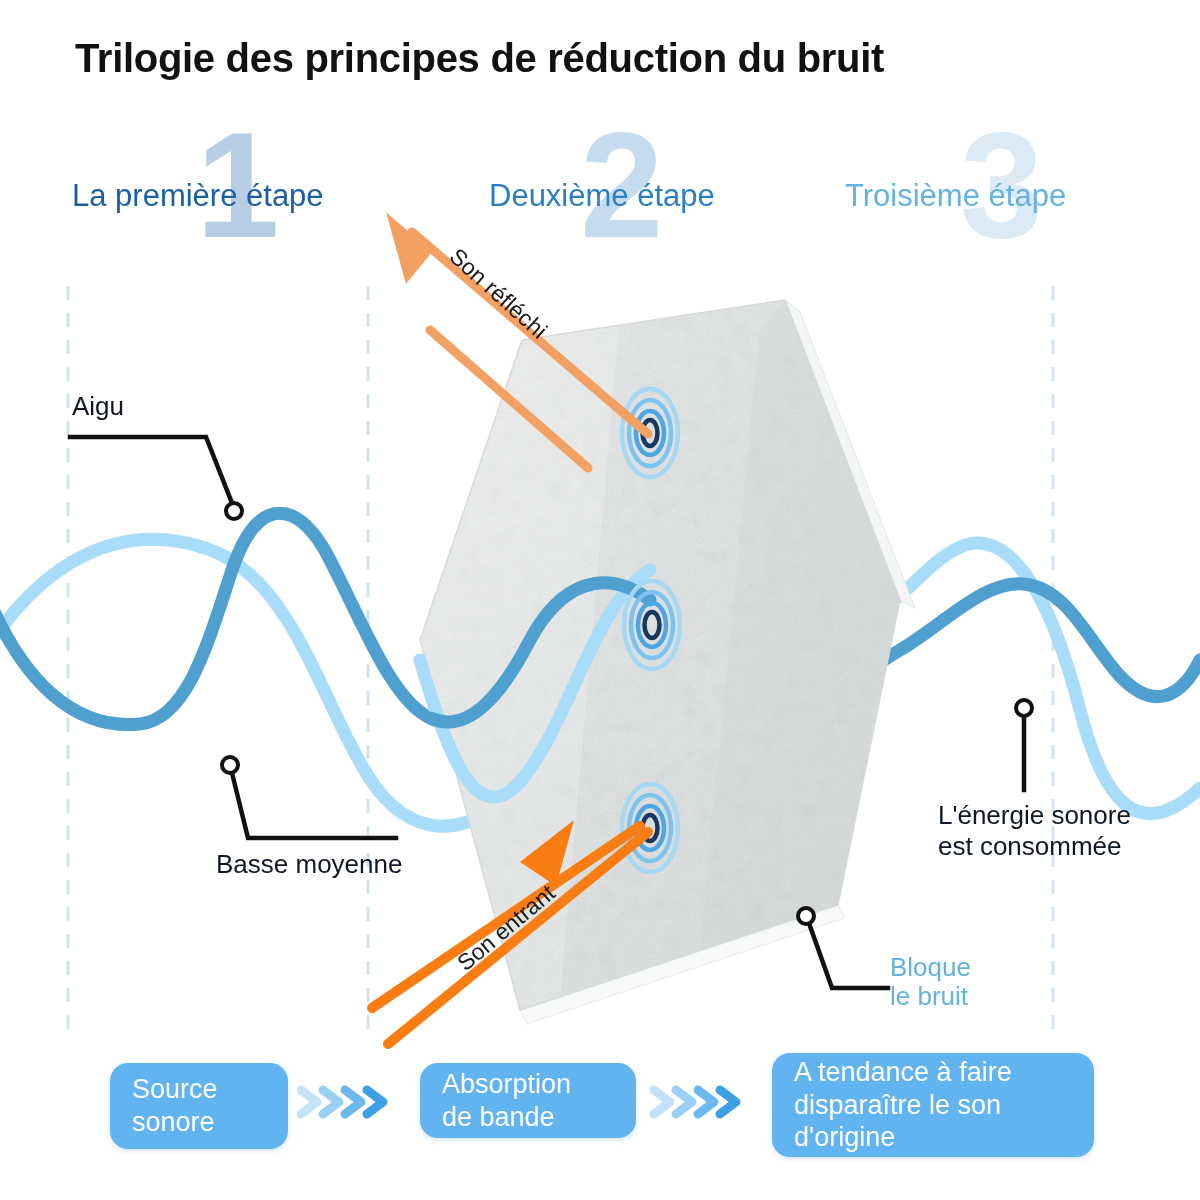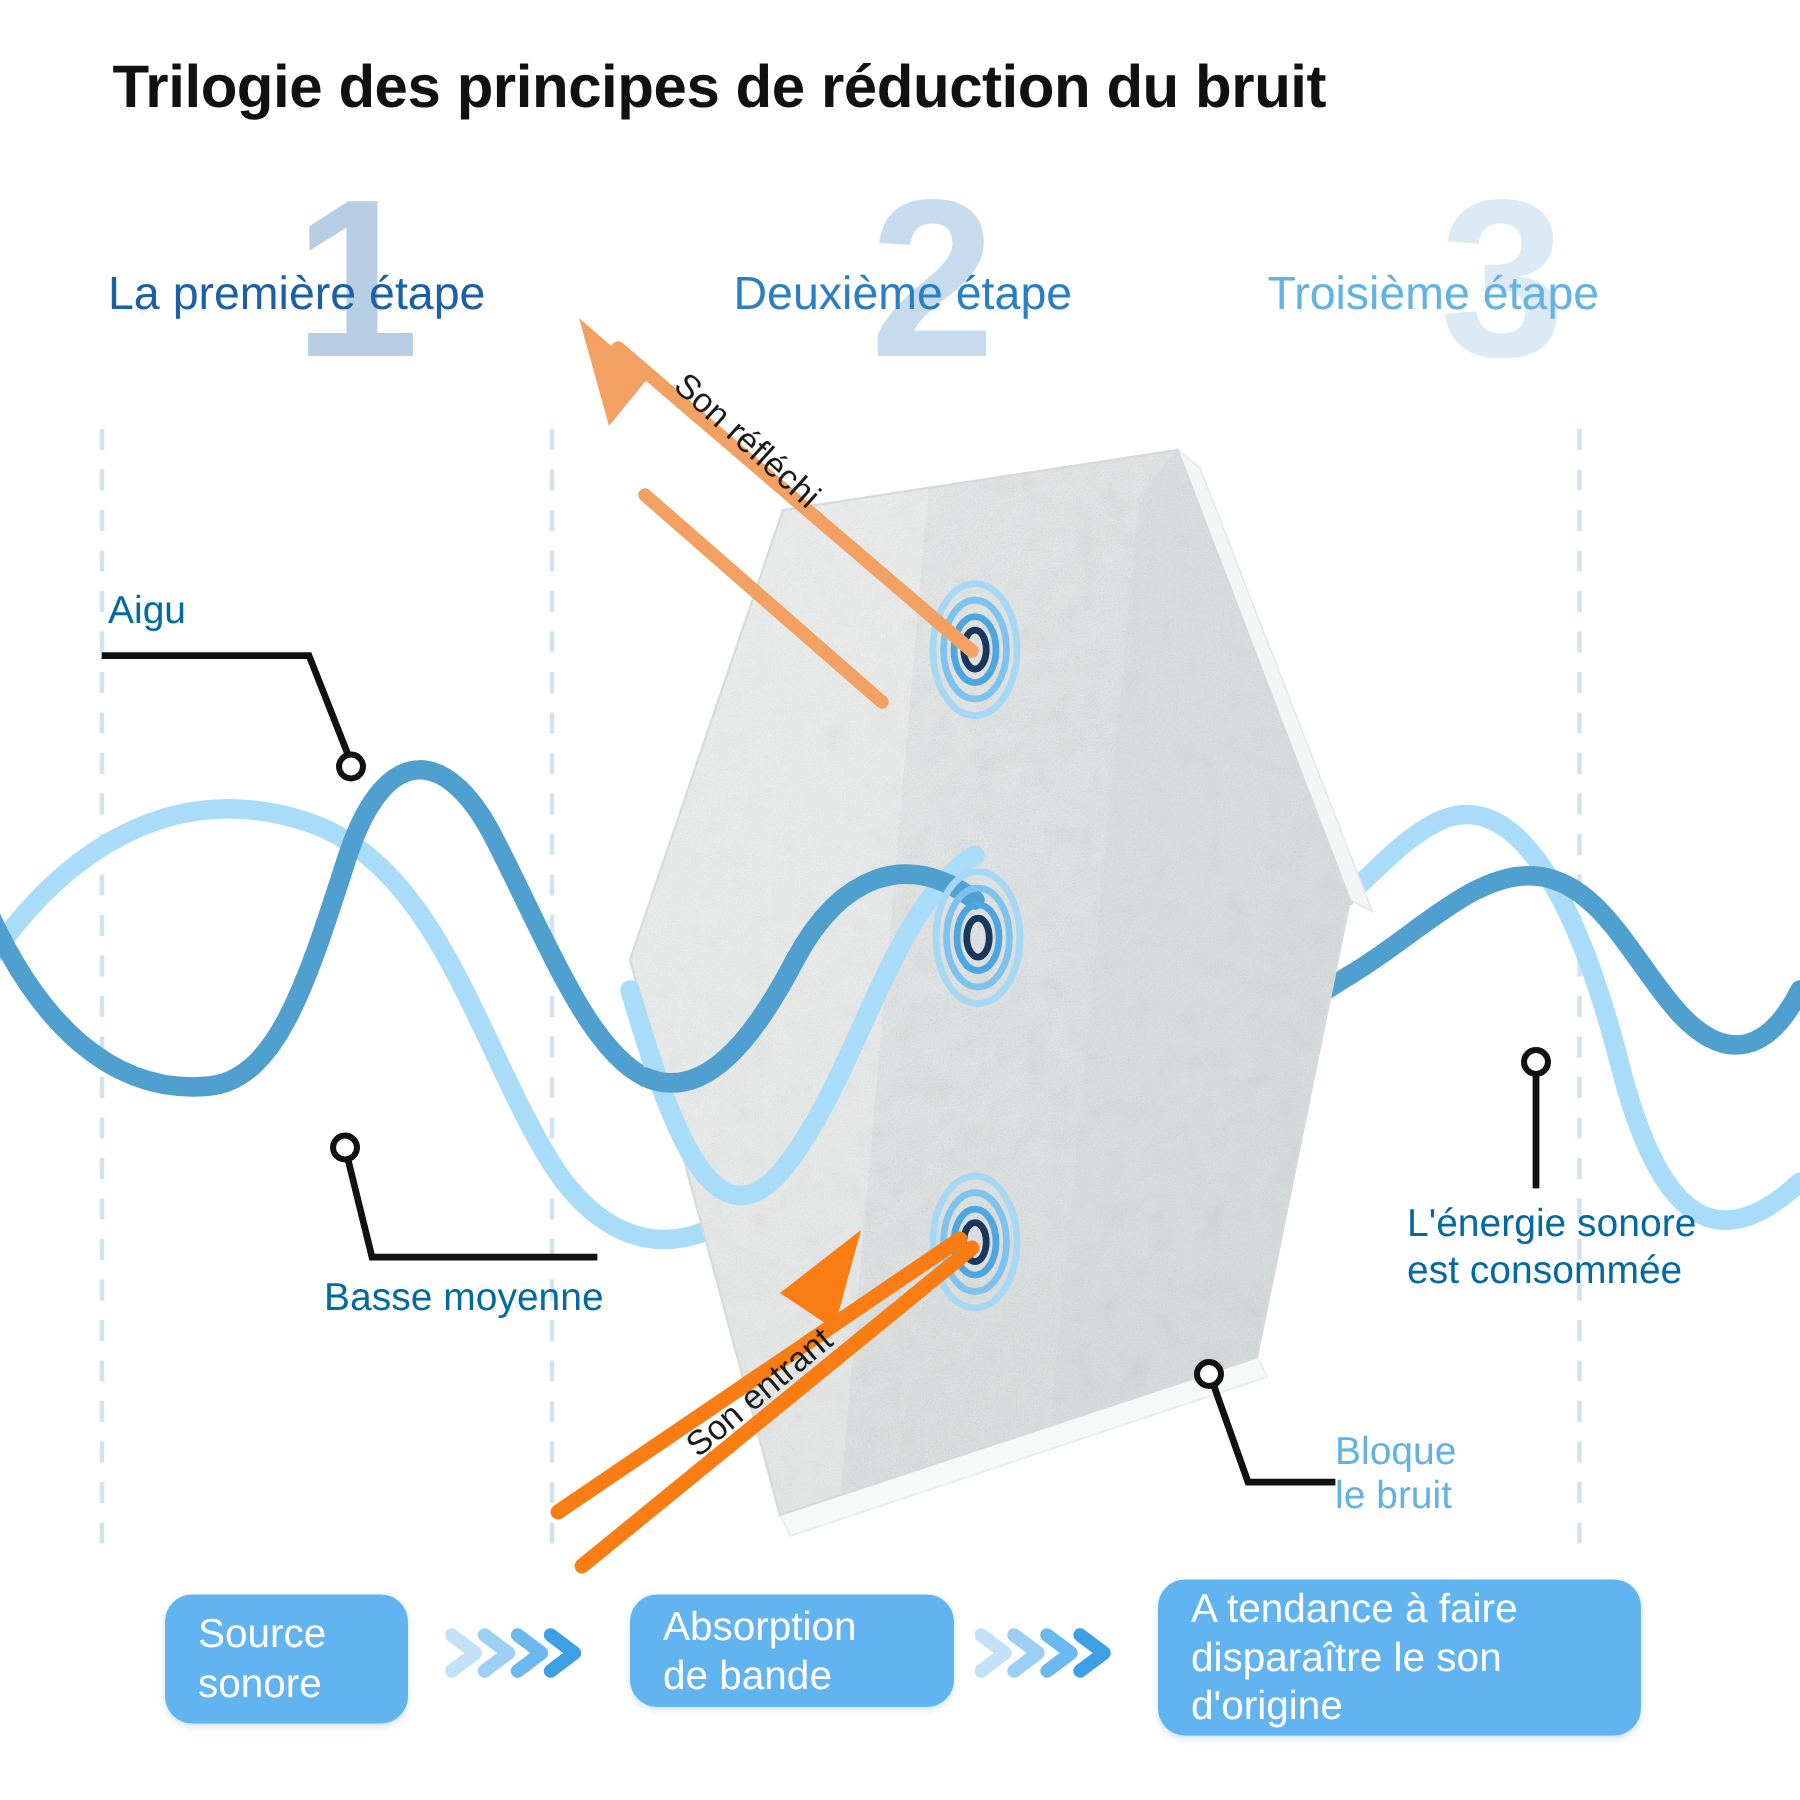--- a/index.html
+++ b/index.html
@@ -37,21 +37,21 @@
   .step-label{
     font-size:31px;font-weight:normal;white-space:nowrap;
     font-family:"Liberation Sans","DejaVu Sans",sans-serif;
   }
   #step1{left:72px;top:178px;color:#1a5fa8;}
   #step2{left:489px;top:178px;color:#2a7fc4;}
   #step3{left:845px;top:178px;color:#63b2e2;}
 
   
   .callout{
-    font-size:26px;color:#0369a1;white-space:nowrap;line-height:1.12;
+    font-size:26px;color:#0f172a;white-space:nowrap;line-height:1.12;
     font-family:"Liberation Sans","DejaVu Sans",sans-serif;
   }
   #lbl-aigu{left:72px;top:392px;}
   #lbl-basse{left:216px;top:850px;}
   #lbl-energie{left:938px;top:800px;line-height:1.18;}
   #lbl-bloque{left:890px;top:953px;color:#63b2e2;line-height:1.12;}
 
   
   .arrow-label{
     font-size:23px;color:#1a1a1a;white-space:nowrap;
@@ -67,21 +67,21 @@
     border-radius:18px;
     color:#ffffff;
     font-size:27px;
     line-height:1.22;
     display:flex;align-items:center;
     padding:0 22px;
     box-sizing:border-box;
     box-shadow:0 2px 5px rgba(60,140,200,0.22);
     font-family:"Liberation Sans","DejaVu Sans",sans-serif;
   }
-  #box1{left:110px;top:1063px;width:162px;height:86px;}
+  #box1{left:110px;top:1063px;width:178px;height:86px;}
   #box2{left:420px;top:1063px;width:216px;height:75px;}
   #box3{left:772px;top:1053px;width:322px;height:104px;}
 
   .chev-group{position:absolute;display:flex;align-items:center;gap:3px;}
   #chev1{left:297px;top:1082px;}
   #chev2{left:650px;top:1082px;}
 </style>
 </head>
 <body>
 

